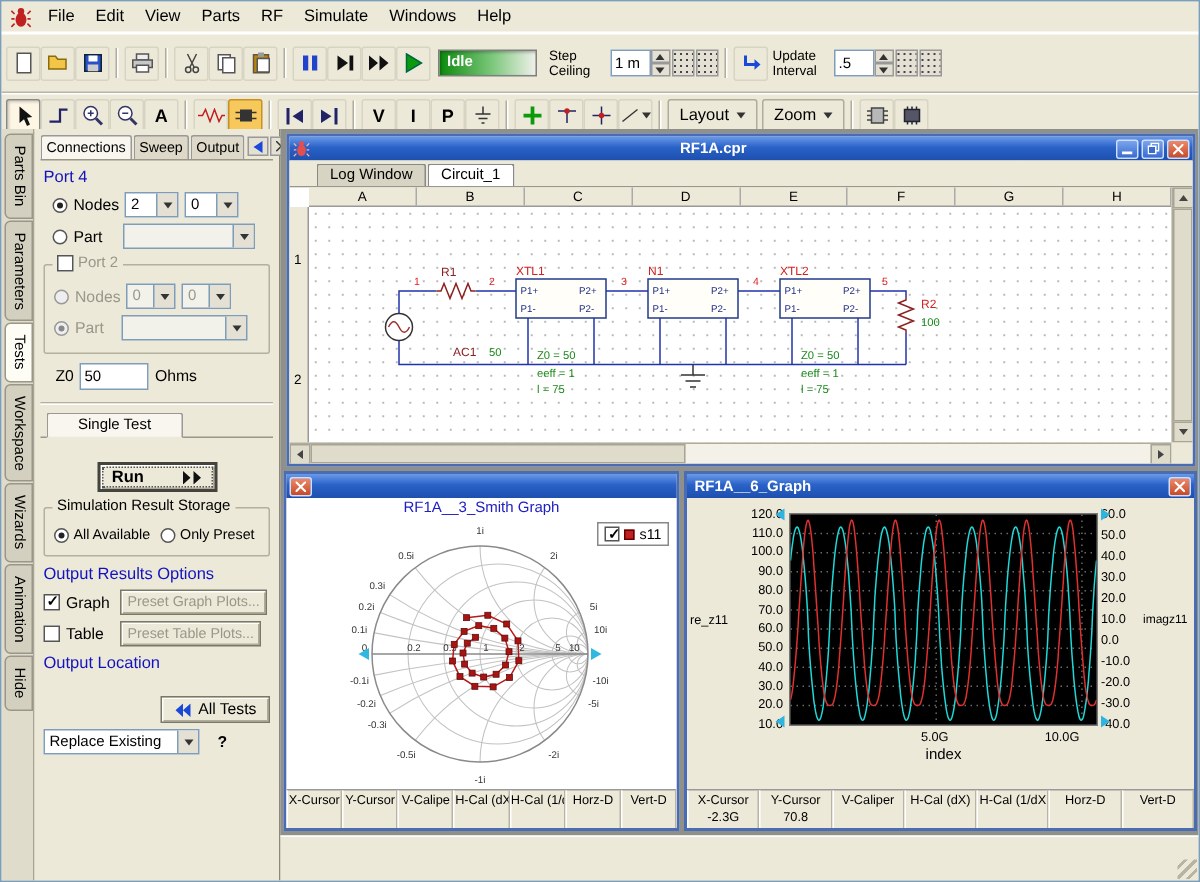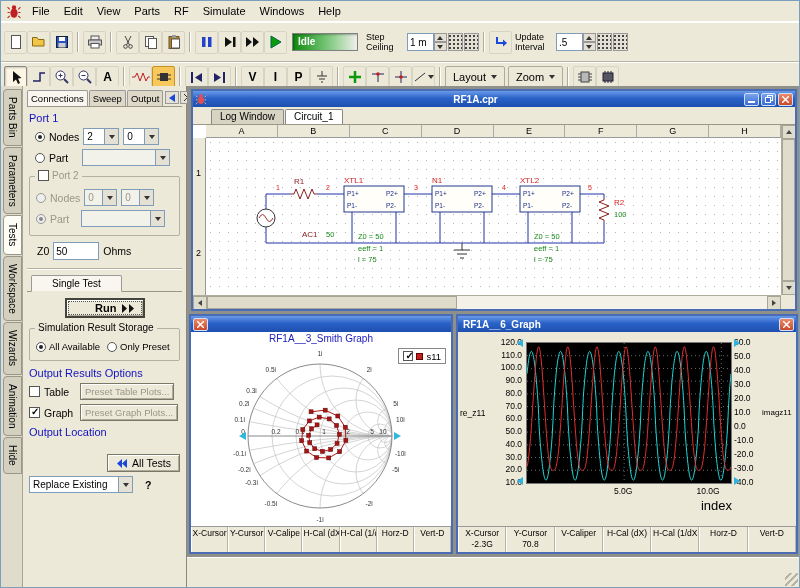--- a/index.html
+++ b/index.html
@@ -59,21 +59,21 @@
   .msel.dis{background:#f2f1ea;color:#9a978a}
   .dis-t{color:#9a978a}
   .group{border:1px solid #b4b0a0;border-radius:2px;margin:10px 2px 6px;padding:8px 4px 4px;position:relative}
   .group-cap{position:absolute;top:-7px;left:5px;background:#ece9d8;padding:0 3px;display:flex;gap:3px;align-items:flex-start;font-size:10px}
   .hr{border-top:1px solid #b4b0a0;border-bottom:1px solid #fff;margin:8px 0 0}
   .single-tab{display:inline-block;border:1px solid #999;border-bottom:1px solid #ece9d8;background:#f8f6ee;padding:2px 20px;font-size:10px;margin:4px 0 0 4px;border-radius:2px 2px 0 0;position:relative;top:1px}
   .tabline{border-top:1px solid #9a9688;margin:0 0 4px}
   .btn{border:1px solid #7a7866;background:#ece9d8;box-shadow:inset 1px 1px 0 #fff,inset -1px -1px 0 #b0ac9c;
        padding:2px 8px;font-size:10.5px;font-family:"Liberation Sans",sans-serif}
   .btn.dis{color:#9a978a}
-  .run-btn{display:flex;align-items:center;justify-content:flex-end;gap:5px;width:80px;margin:6px auto 4px;border:2px solid #44443c;outline:1px dotted #555;outline-offset:-4px;font-weight:bold;font-size:11px}
+  .run-btn{display:flex;align-items:center;justify-content:space-between;gap:5px;width:80px;margin:16px auto 4px;border:2px solid #44443c;outline:1px dotted #555;outline-offset:-4px;font-weight:bold;font-size:11px}
   .help-q{margin-left:8px;font-weight:bold}
   
   .mdi{position:absolute;left:186px;top:85px;right:0;bottom:30px;background:#8f908a;overflow:hidden}
   .statusbar{position:absolute;left:186px;right:0;bottom:0;height:30px;background:#ece9d8;border-top:1px solid #fff}
   .grip{position:absolute;right:1px;bottom:1px;width:13px;height:13px;
         background:repeating-linear-gradient(135deg,transparent 0 3px,#b8b4a4 3px 5px)}
   .win{position:absolute;border:2px solid #4a6cb4;background:#ece9d8;display:flex;flex-direction:column}
   .titlebar{height:16px;background:linear-gradient(180deg,#6a9ae8,#2a62c8 45%,#1d4fae);display:flex;align-items:center;
             padding:0 2px;gap:2px;color:#fff;font-weight:bold;font-size:10px;flex:0 0 auto}
   .tb-title{flex:1;text-align:center;overflow:hidden;white-space:nowrap}
@@ -119,21 +119,21 @@
   .clabel,.cvalue{font-size:8.5px;text-align:center;white-space:nowrap;overflow:hidden;height:11px;line-height:11px}
   .gplot{position:absolute;left:68px;top:10px;width:206px;height:142px;background:#000;border:1px solid #777}
   .axis-name{position:absolute;font-size:8.5px;white-space:nowrap}
   .yticks{position:absolute;top:10px;height:142px;font-size:8.5px}
   .ytick{position:absolute;width:100%;height:9px;line-height:9px}
   .yticks.lft{left:26px;width:38px}
   .yticks.lft .ytick{text-align:right}
   .yticks.rgt{left:276px;width:30px}
   .xticks{position:absolute;left:68px;top:154px;width:206px;height:11px;font-size:8.5px}
   .xtick{position:absolute;top:0;width:34px;text-align:center}
-  .x-axis-name{position:absolute;top:166px;left:68px;width:206px;text-align:right;font-size:13px}
+  .x-axis-name{position:absolute;top:166px;left:68px;width:206px;text-align:center;font-size:10px}
   .cm{position:absolute;width:0;height:0;border-top:4px solid transparent;border-bottom:4px solid transparent}
   .cm.l{border-right:6px solid #2fb4e0}
   .cm.r{border-left:6px solid #2fb4e0}
 </style>
 </head>
 <body>
 
 <div class="app">
 
   <div class="menubar" id="menubar-row">
@@ -385,21 +385,21 @@
         </div>
       <div class="pt-btn">
           <span class="arrow-left-blue"></span>
         </div>
       <div class="pt-btn">
           <svg width="7" height="7">
             <path d="M0 0 L7 7 M7 0 L0 7" stroke="#333"></path>
           </svg>
         </div>
     </div>
-    <div class="lbl-blue">Port 1</div>
+    <div class="lbl-blue">Port 4</div>
     <div class="prow" style="padding-left:6px">
       <span class="radio checked"></span>
       <span>Nodes</span>
       <span class="msel" style="width:36px">
           <span>2</span>
           <span class="dd">
             <span class="caret"></span>
           </span>
         </span>
       <span class="msel" style="width:36px">
@@ -471,28 +471,28 @@
         </div>
       <div class="prow" style="font-size:9.5px;gap:3px">
         <span class="radio checked"></span>
         <span>All Available</span>
         <span class="radio" style="margin-left:4px"></span>
         <span>Only Preset</span>
       </div>
     </div>
     <div class="lbl-blue">Output Results Options</div>
     <div class="prow">
+      <span class="checkbox checked"></span>
+      <span style="width:32px">Graph</span>
+      <button class="btn dis" style="font-size:9.5px;padding:2px 4px">Preset Graph Plots...</button>
+    </div>
+    <div class="prow">
       <span class="checkbox"></span>
       <span style="width:32px">Table</span>
       <button class="btn dis" style="font-size:9.5px;padding:2px 4px">Preset Table Plots...</button>
-    </div>
-    <div class="prow">
-      <span class="checkbox checked"></span>
-      <span style="width:32px">Graph</span>
-      <button class="btn dis" style="font-size:9.5px;padding:2px 4px">Preset Graph Plots...</button>
     </div>
     <div class="lbl-blue">Output Location</div>
     <div class="prow" style="justify-content:flex-end;margin-top:16px">
       <button class="btn" style="display:flex;align-items:center;gap:4px">
         <svg width="12" height="9">
             <path d="M6 0 L1 4.5 L6 9 Z M11 0 L6 4.5 L11 9 Z" fill="#1a48d8"></path>
           </svg>
         <span>All Tests</span>
       </button>
     </div>

